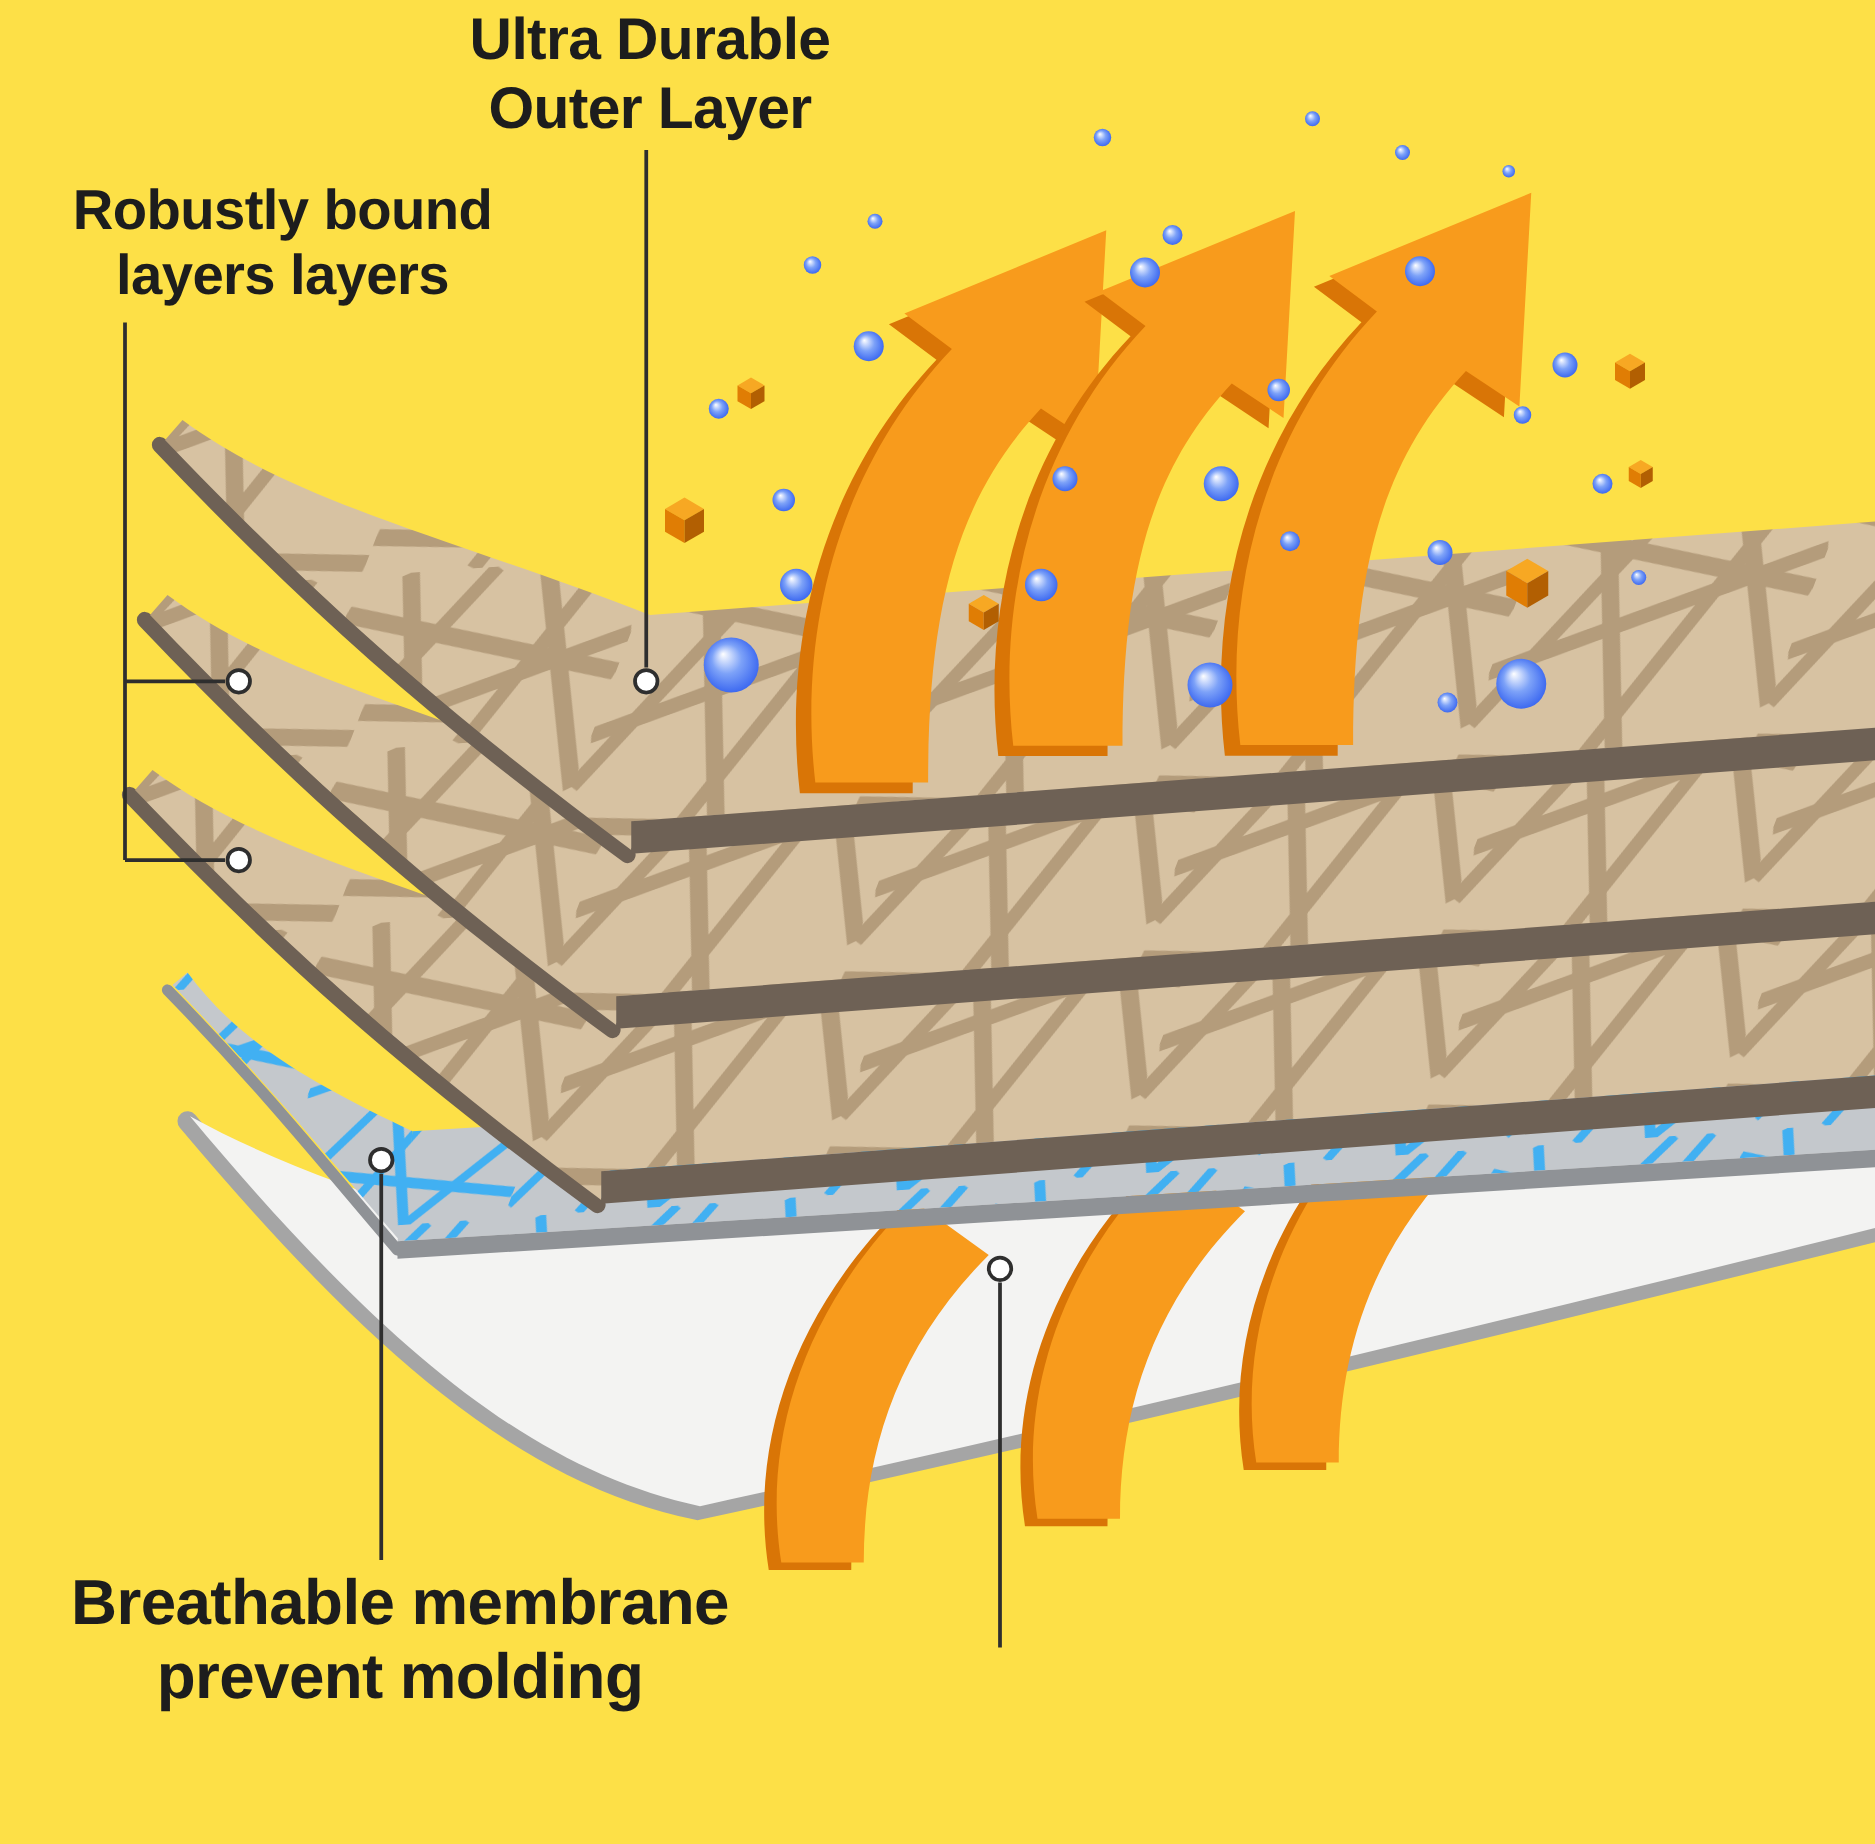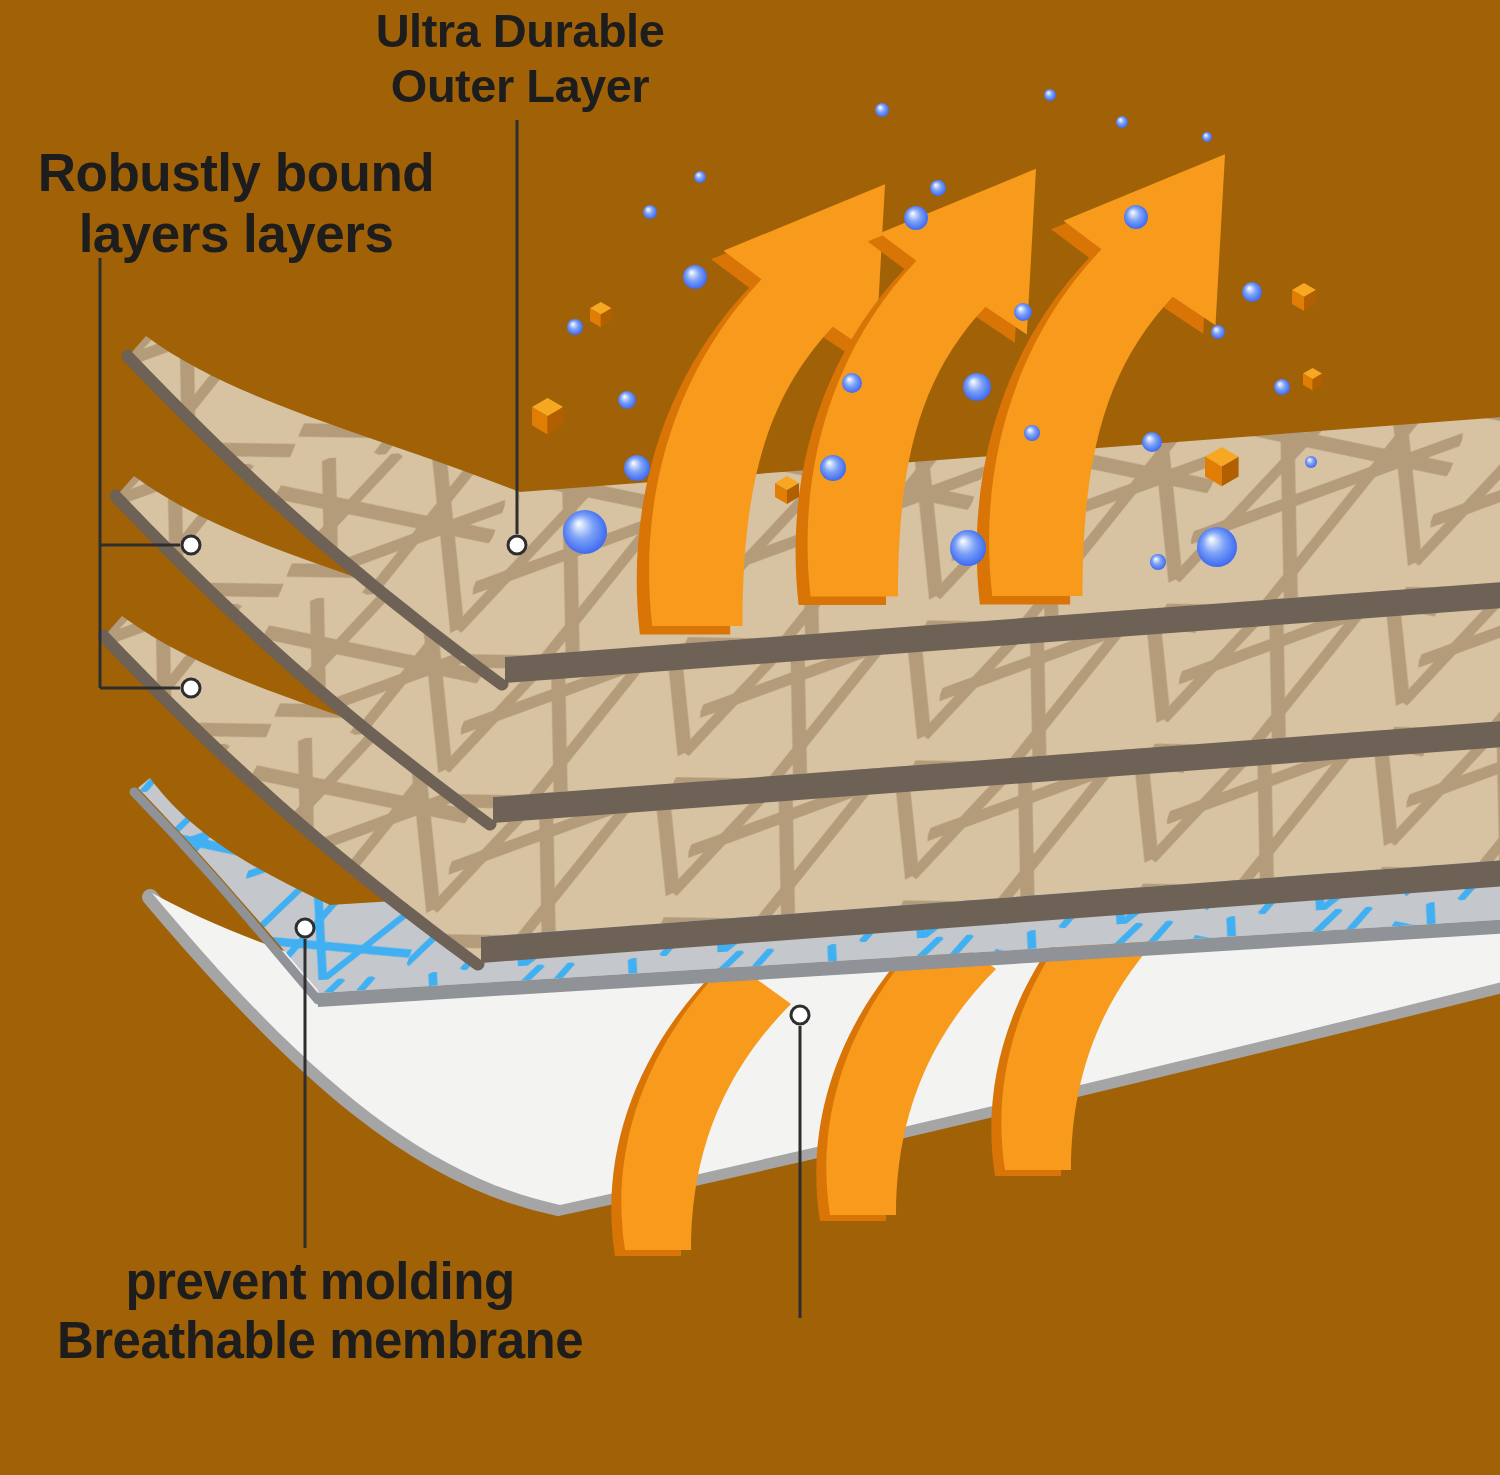--- a/index.html
+++ b/index.html
@@ -1,34 +1,34 @@
 <!DOCTYPE html>
 <html><head>
 <meta charset="utf-8">
 <style>
   html,body{margin:0;padding:0;background:#ffffff;}
   .canvas{
     position:relative;
     width:1500px;height:1475px;
-    background:#a16207;
+    background:#fde047;
     font-family:"Liberation Sans", sans-serif;
     overflow:hidden;
   }
   .canvas > svg{position:absolute;left:0;top:0;}
   .label{
     position:absolute;
     font-weight:800;
     color:#1d1d1d;
     text-align:center;
     line-height:1.16;
     letter-spacing:-0.5px;
   }
   .label span{display:block;}
   #lbl-outer{left:320px;top:4px;width:400px;font-size:47px;}
-  #lbl-bound{left:0;top:142px;width:452px;font-size:53px;padding-left:10px;}
+  #lbl-bound{left:0;top:142px;width:452px;font-size:45px;}
   #lbl-membrane{left:0;top:1252px;width:640px;font-size:51px;}
   #lbl-inner{left:520px;top:1322px;width:580px;font-size:51px;}
 
   .callout{stroke:#2e2e2e;stroke-width:3;fill:none;}
   .callout-dot{fill:#ffffff;stroke:#2e2e2e;stroke-width:3;}
   .drop{fill:url(#gDrop);}
 </style>
 </head>
 <body>
 
@@ -182,18 +182,18 @@
     <span>Ultra Durable</span>
     <span>Outer Layer</span>
   </div>
 
   <div class="label" id="lbl-bound">
     <span>Robustly bound</span>
     <span>layers layers</span>
   </div>
 
   <div class="label" id="lbl-membrane">
+    <span>Breathable membrane</span>
     <span>prevent molding</span>
-    <span>Breathable membrane</span>
   </div>
 
 
 </div>
 
 </body></html>

